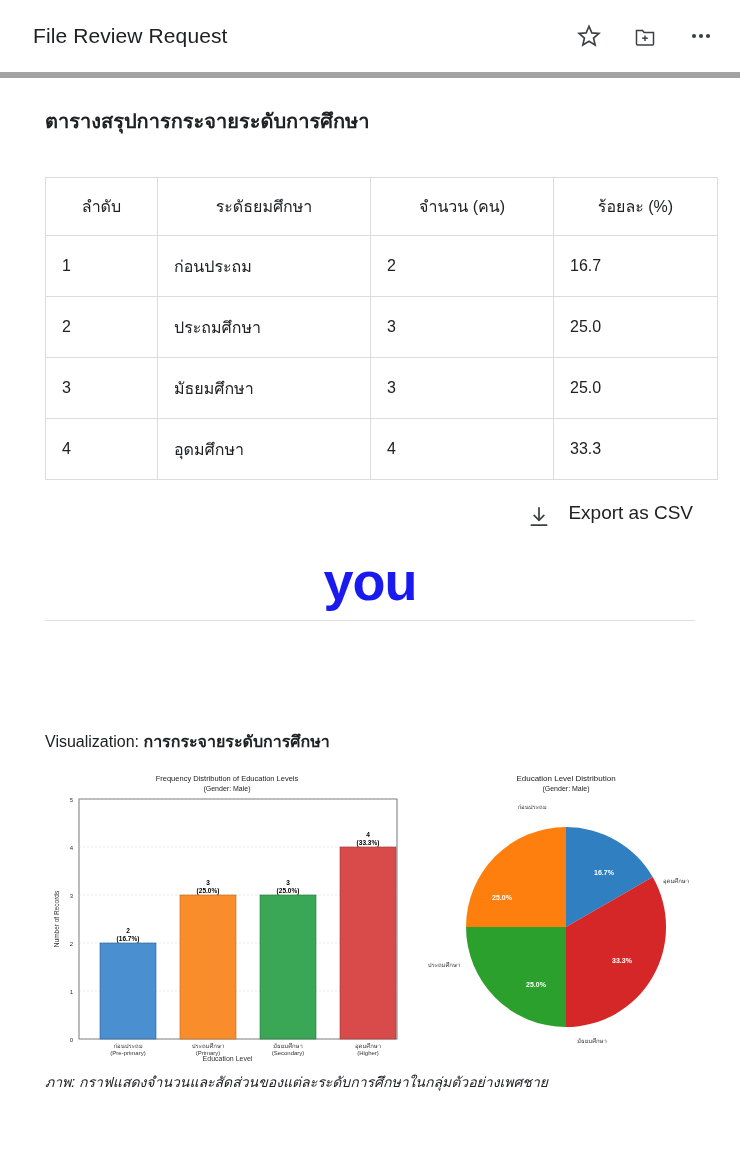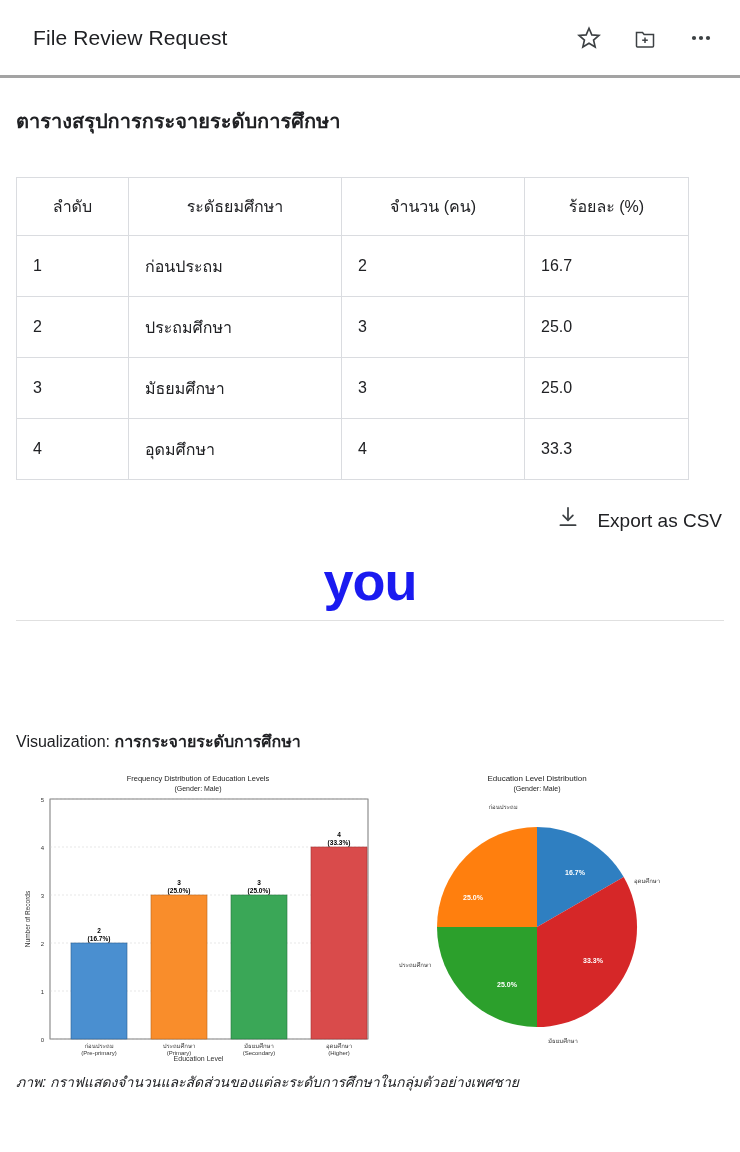--- a/index.html
+++ b/index.html
@@ -17,21 +17,21 @@
     position: relative;
     background: #fff;
   }
 
   
   .header {
     height: 78px;
     display: flex;
     align-items: center;
     padding: 0 24px 0 33px;
-    border-bottom: 3px solid #a3a3a3;
+    border-bottom: 6px solid #a3a3a3;
   }
   .header-title {
     font-size: 21px;
     color: #202124;
     flex: 1;
     letter-spacing: 0.1px;
   }
   .header-actions {
     display: flex;
     align-items: center;
@@ -42,21 +42,21 @@
     height: 30px;
     display: flex;
     align-items: center;
     justify-content: center;
     cursor: pointer;
     color: #3c4043;
   }
 
   
   .content {
-    padding: 0 16px;
+    padding: 0 45px;
   }
   .section-title {
     font-size: 20px;
     font-weight: bold;
     margin: 27px 0 0 0;
     color: #202124;
   }
 
   
   table.data-table {
@@ -82,21 +82,21 @@
   }
   table.data-table col.c0 { width: 112px; }
   table.data-table col.c1 { width: 213px; }
   table.data-table col.c2 { width: 183px; }
   table.data-table col.c3 { width: 164px; }
 
   
   .export-row {
     display: flex;
     justify-content: flex-end;
-    align-items: flex-end;
+    align-items: flex-start;
     gap: 14px;
     margin-top: 22px;
     padding-right: 2px;
   }
   .export-label {
     font-size: 19px;
     color: #202124;
     cursor: pointer;
   }
 

